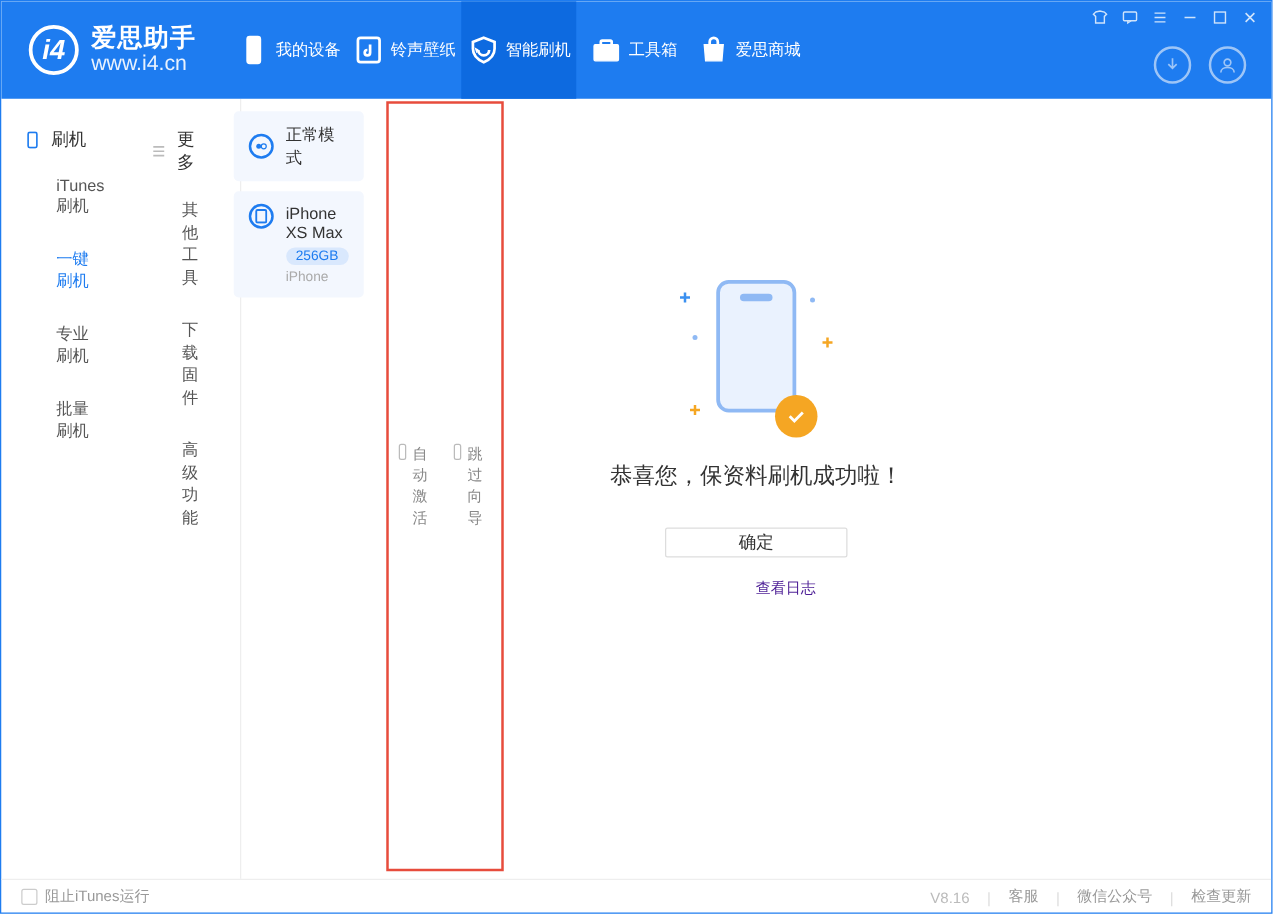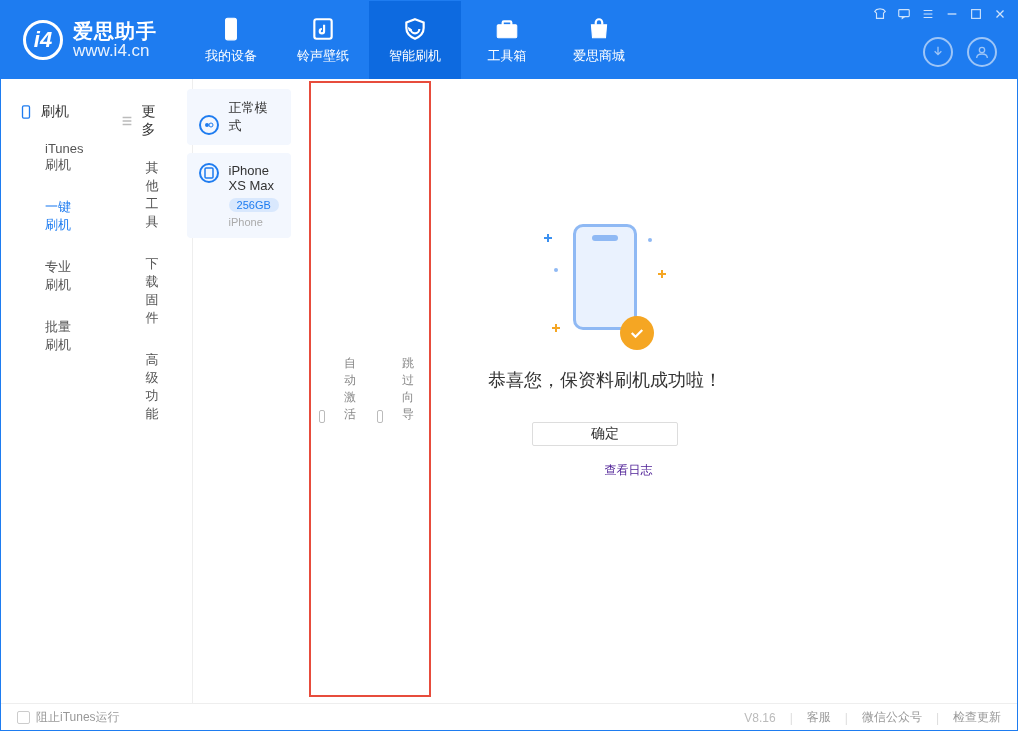--- a/index.html
+++ b/index.html
@@ -7,21 +7,21 @@
 
 
 .header { background: #1e7cf0; height: 78px; display: flex; align-items: stretch; color: #fff; position: relative; }
 .logo-area { display: flex; align-items: center; padding: 0 18px 0 22px; }
 .logo-circle { width: 40px; height: 40px; border: 3px solid #fff; border-radius: 50%; display: flex; align-items: center; justify-content: center; font-size: 22px; font-weight: bold; font-style: italic; margin-right: 10px; }
 .logo-text { line-height: 1.1; }
 .logo-title { font-size: 20px; font-weight: bold; letter-spacing: 1px; }
 .logo-sub { font-size: 17px; opacity: .9; }
 
 .tabs { display: flex; height: 100%; margin-left: 10px; }
-.tab { width: 92px; display: flex; flex-direction: column; align-items: center; justify-content: center; cursor: pointer; font-size: 13px; gap: 5px; }
+.tab { width: 92px; display: flex; flex-direction: row; align-items: center; justify-content: center; cursor: pointer; font-size: 13px; gap: 5px; }
 .tab.active { background: #0d6ae0; }
 .tab-icon { width: 26px; height: 26px; display: flex; align-items: center; justify-content: center; }
 .tab-icon svg { width: 26px; height: 26px; fill: #fff; stroke: #fff; }
 
 .win-controls { position: absolute; top: 6px; right: 10px; display: flex; gap: 10px; align-items: center; }
 .win-controls span, .win-controls svg { width: 14px; height: 14px; color: #cfe3fb; cursor: pointer; font-size: 13px; display: inline-flex; align-items: center; justify-content: center; }
 
 .header-right-icons { position: absolute; right: 20px; bottom: 12px; display: flex; gap: 14px; }
 .circle-icon { width: 30px; height: 30px; border: 2px solid #9dc5f7; border-radius: 50%; display: flex; align-items: center; justify-content: center; color: #9dc5f7; cursor: pointer; }
 
@@ -29,29 +29,29 @@
 .body { display: flex; height: 624px; }
 .sidebar { width: 192px; border-right: 1px solid #eee; display: flex; flex-direction: row; }
 .side-section { padding-top: 16px; }
 .side-head { display: flex; align-items: center; padding: 8px 18px; color: #333; font-size: 14px; font-weight: 500; gap: 8px; }
 .side-head-icon { width: 14px; height: 14px; display: inline-flex; align-items: center; justify-content: center; }
 .side-item { padding: 12px 18px 12px 44px; font-size: 13px; color: #555; cursor: pointer; }
 .side-item.active { color: #1e7cf0; }
 .side-spacer { flex: 1; }
 
 .device-cards { padding: 10px; }
-.card { background: #f3f7fe; border-radius: 4px; padding: 10px 12px; margin-bottom: 8px; display: flex; align-items: flex-end; gap: 10px; }
+.card { background: #f3f7fe; border-radius: 4px; padding: 10px 12px; margin-bottom: 8px; display: flex; align-items: center; gap: 10px; }
 .card .mini-icon { width: 20px; height: 20px; border: 2px solid #1e7cf0; border-radius: 50%; display: flex; align-items: center; justify-content: center; font-size: 10px; color: #1e7cf0; flex-shrink: 0; }
 .card .device-info { display: flex; flex-direction: column; gap: 2px; }
 .card .device-name { font-size: 13px; color: #333; font-weight: 500; }
 .badge { display: inline-block; background: #d9e8fd; color: #1e7cf0; font-size: 11px; padding: 1px 8px; border-radius: 10px; width: fit-content; margin-top: 3px; }
 .device-sub { font-size: 11px; color: #aaa; margin-top: 2px; }
 
 .red-box { border: 2px solid #e74c3c; margin: 2px 8px 6px 8px; padding: 10px 8px; display: flex; align-items: center; gap: 14px; }
-.chk { display: flex; align-items: flex-end; gap: 19px; font-size: 12px; color: #888; }
+.chk { display: flex; align-items: flex-start; gap: 5px; font-size: 12px; color: #888; }
 .chk-box { width: 13px; height: 13px; border: 1px solid #bbb; border-radius: 2px; background: #fff; cursor: pointer; }
 
 
 .main { flex: 1; position: relative; display: flex; flex-direction: column; align-items: center; justify-content: center; padding-bottom: 80px; }
 .phone-illus { width: 86px; height: 120px; position: relative; margin-bottom: 24px; }
 .phone-body { width: 64px; height: 106px; border: 3px solid #8fb9f4; border-radius: 10px; position: absolute; left: 11px; top: 0; background: #eaf2fe; }
 .phone-body::before { content: ""; position: absolute; top: 8px; left: 50%; transform: translateX(-50%); width: 26px; height: 6px; background: #8fb9f4; border-radius: 3px; }
 .check-badge { position: absolute; right: -6px; bottom: -6px; width: 34px; height: 34px; background: #f5a623; border-radius: 50%; display: flex; align-items: center; justify-content: center; }
 .check-badge svg { width: 18px; height: 18px; stroke: #fff; stroke-width: 3; fill: none; }
 .sparkle { position: absolute; width: 8px; height: 8px; color: #3b90f0; }

